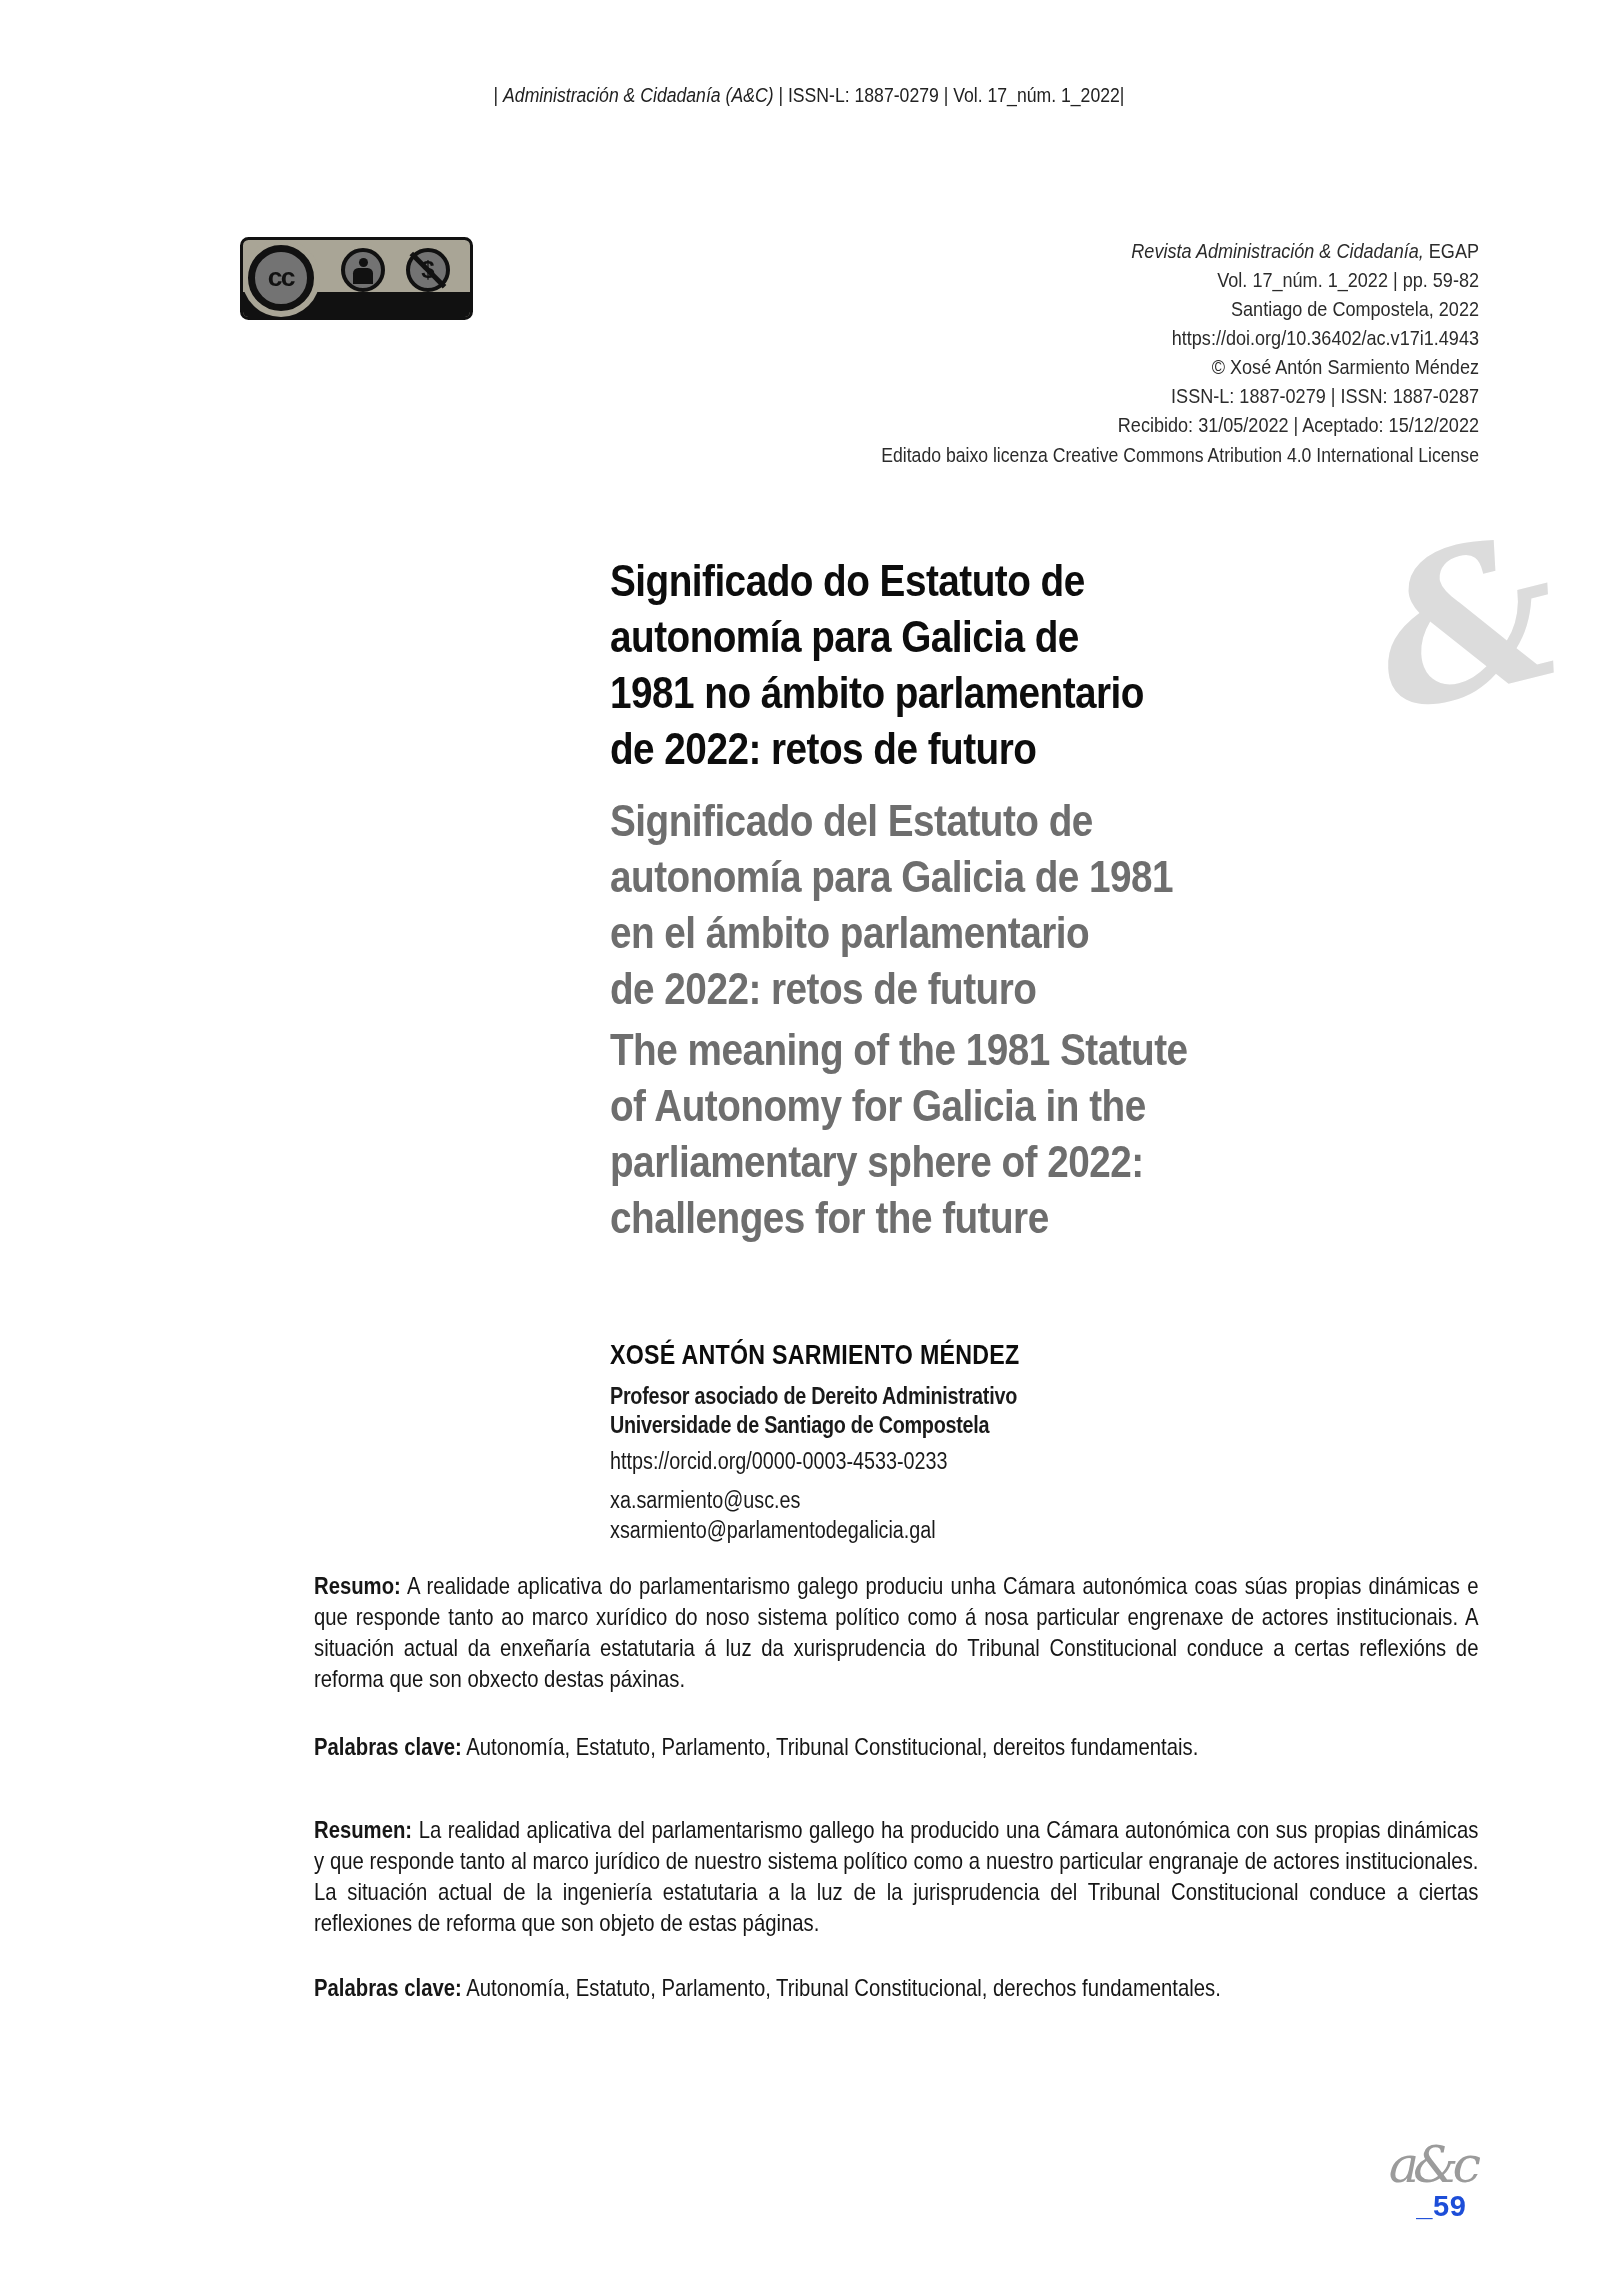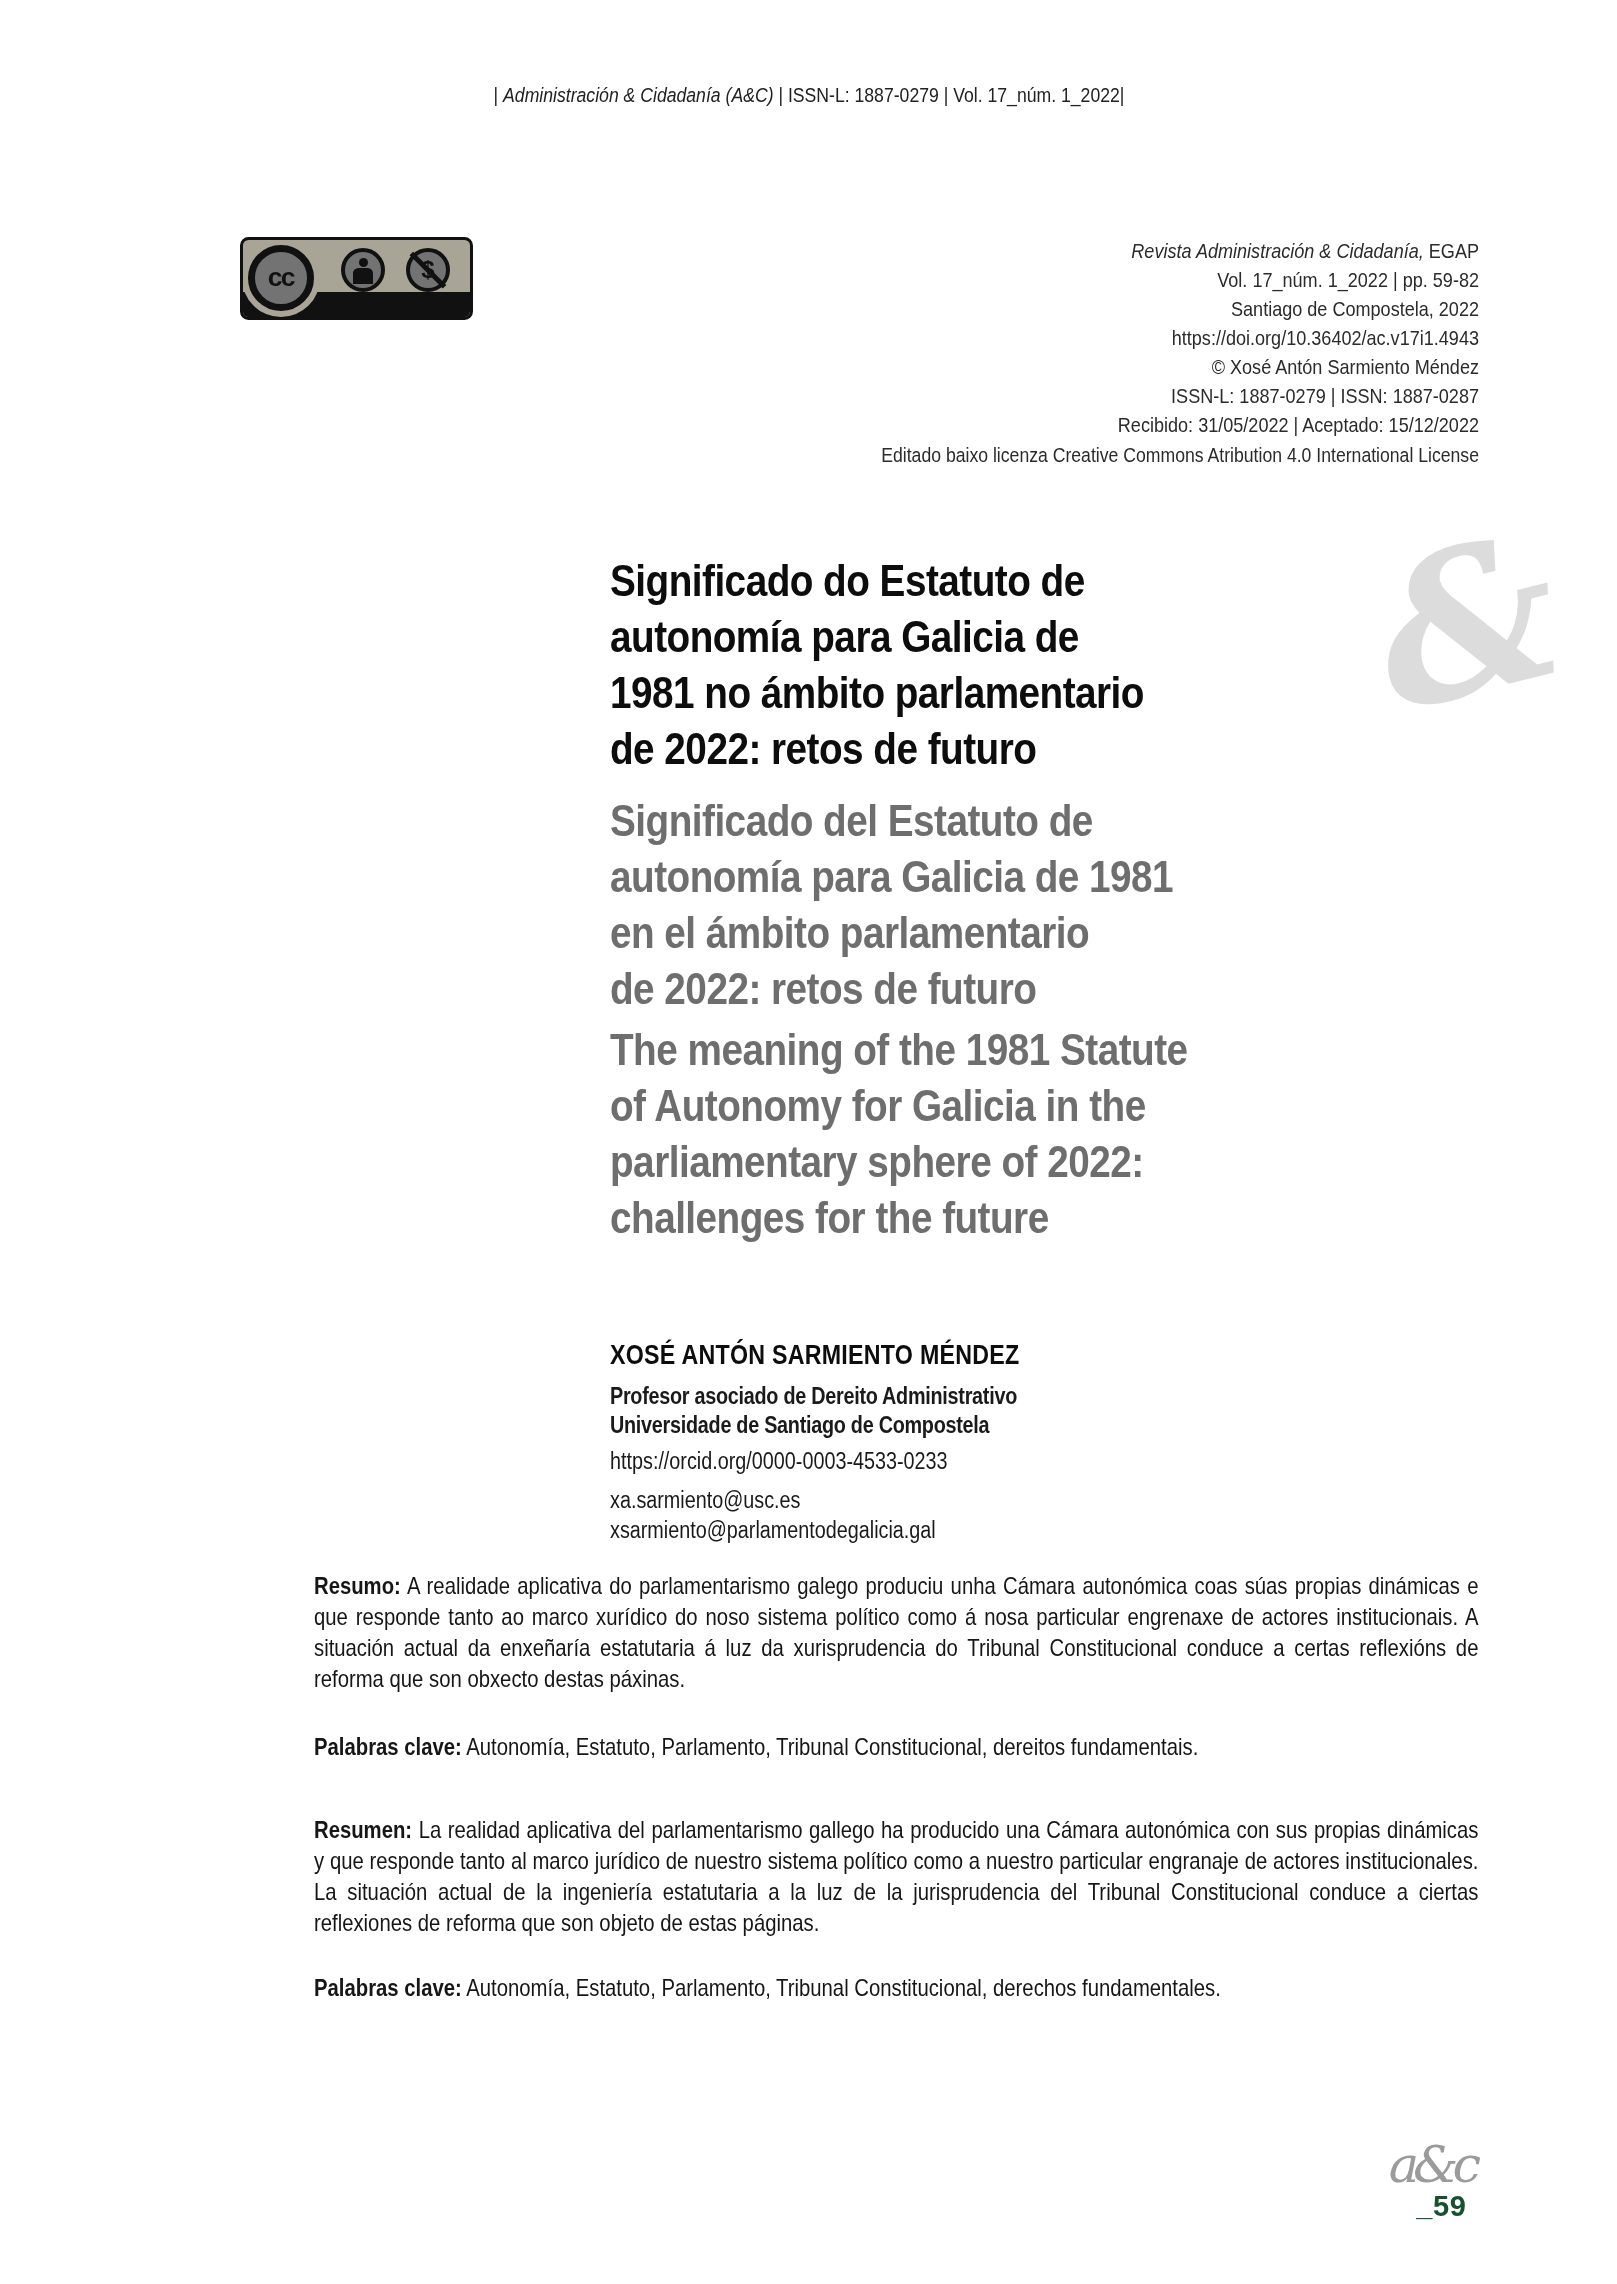--- a/index.html
+++ b/index.html
@@ -52,21 +52,21 @@
 
   .body-par{left:314px;width:1354px;font-size:23.6px;line-height:31px;text-align:justify;color:#161616;}
   .body-par .lbl{font-weight:700;}
   .abstract-gl{top:1571px;}
   .keywords-gl{top:1732px;}
   .abstract-es{top:1815px;}
   .keywords-es{top:1973px;}
 
   .footer{top:2139px;right:91px;display:flex;align-items:center;flex-direction:column;}
   .footer-logo{font-family:"DejaVu Serif", serif;font-style:italic;font-size:51px;letter-spacing:-6px;color:#9b9b9b;line-height:1;}
-  .footer-page{font-size:29px;font-weight:800;color:#14532d;margin-left:19px;letter-spacing:0.6px;}
+  .footer-page{font-size:29px;font-weight:800;color:#1d4ed8;margin-left:19px;letter-spacing:0.6px;}
 </style>
 </head>
 <body>
 
 <div class="page">
 
   <div class="abs header-line cond-c">
     <span>| </span><span class="it">Administración &amp; Cidadanía (A&amp;C)</span><span> | ISSN-L: 1887-0279 | Vol. 17_núm. 1_2022|</span>
   </div>
 

